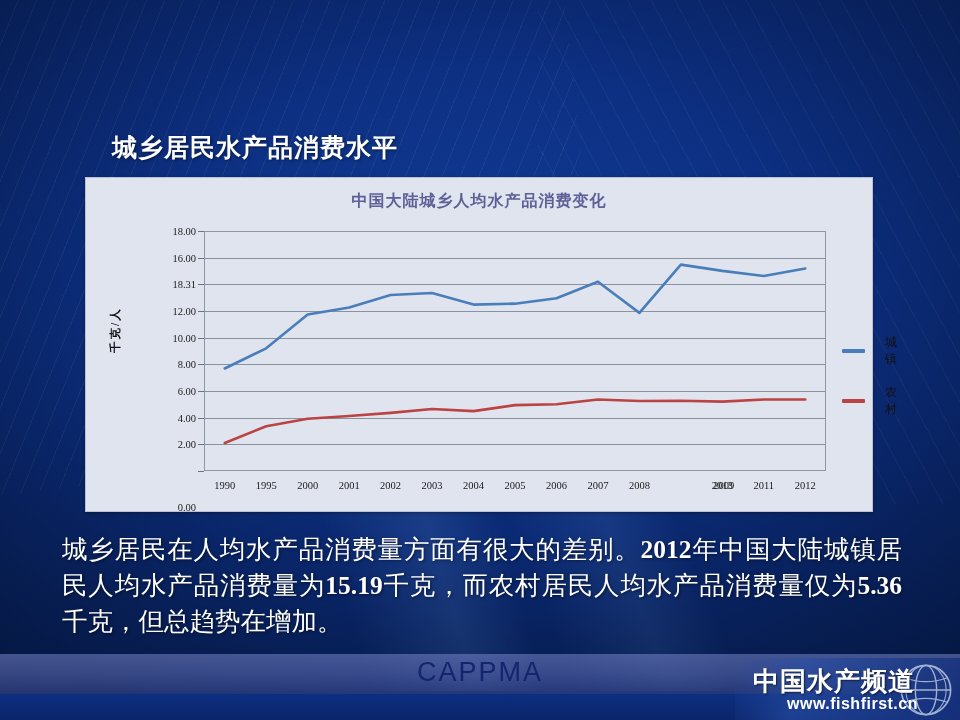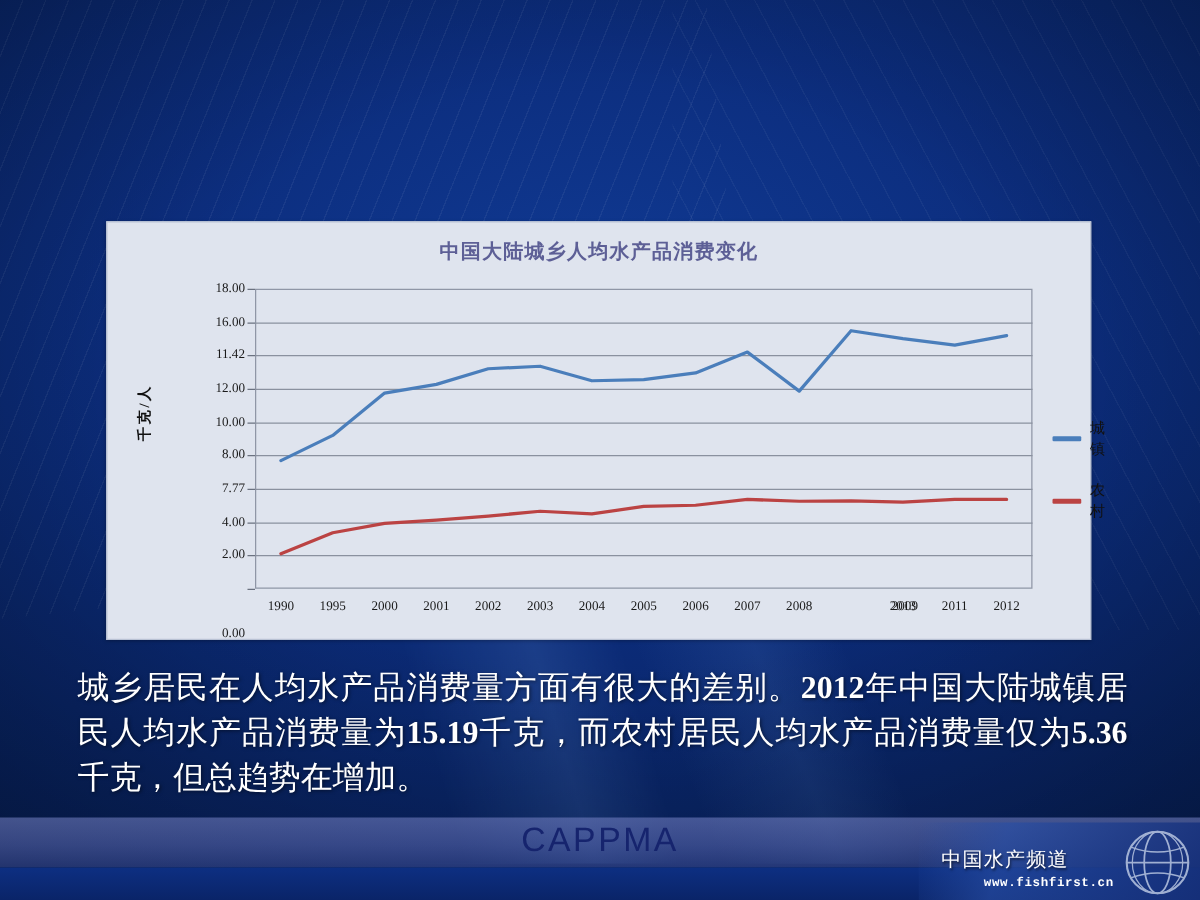--- a/index.html
+++ b/index.html
@@ -126,21 +126,21 @@
     font-family:"Liberation Serif", serif;
     white-space:nowrap;
   }
   #series-svg { position:absolute; inset:0; overflow:visible; }
 
   
   #legend {
     position:absolute; left:756px; top:156px;
     display:flex; flex-direction:column; gap:16px;
   }
-  .legend-row { display:flex; align-items:center; gap:7px; }
+  .legend-row { display:flex; align-items:center; gap:20px; }
   .legend-swatch { width:30px; height:4px; border-radius:1px; }
   .legend-text {
     font-size:12px; color:#111;
     font-family:"Liberation Serif", serif;
     letter-spacing:1px;
   }
 
   
   #body-text {
     position:absolute;
@@ -177,41 +177,42 @@
     background:linear-gradient(105deg, rgba(30,60,140,0.0) 0%, rgba(40,78,165,0.65) 30%, rgba(22,48,122,0.9) 100%);
     overflow:hidden;
   }
   #brand-globe {
     position:absolute; right:6px; bottom:2px; width:56px; height:56px;
     opacity:0.75;
   }
   #brand-name {
     position:absolute; left:18px; bottom:21px;
     font-family:"Liberation Serif", serif;
-    font-size:16px; font-weight:normal; color:#ffffff;
+    font-size:26px; font-weight:bold; color:#ffffff;
     letter-spacing:1px;
     text-shadow:1px 1px 2px rgba(0,0,0,0.6);
   }
   #brand-url {
     position:absolute; left:52px; bottom:7px;
-    font-family:Liberation Mono, monospace;
-    font-size:10px; font-weight:bold; color:#ffffff;
+    font-family:Liberation Sans, sans-serif;
+    font-size:16px; font-weight:bold; color:#ffffff;
     letter-spacing:0.5px;
     margin-top:42px;
   }
 </style>
 </head>
 <body>
 
 <div id="slide">
   <div class="bg-rays"></div>
   <div class="bg-rays2"></div>
   <div class="bg-swoosh"></div>
   <div class="bg-vignette"></div>
 
+  <h2 id="subtitle">城乡居民水产品消费水平</h2>
 
   <div id="chart-panel">
     <div id="chart-title">中国大陆城乡人均水产品消费变化</div>
     <div id="ylabel">千克/人</div>
 
     <div id="plot">
       <div id="plot-frame"></div>
       <div id="gridlines">
           <div class="gridline" style="top: 213.333px;"></div>
           <div class="gridline" style="top: 186.667px;"></div>
@@ -222,29 +223,29 @@
           <div class="gridline" style="top: 53.3333px;"></div>
           <div class="gridline" style="top: 26.6667px;"></div>
         </div>
       <div id="yticks">
           <div class="ytick-label" style="top: 240px; margin-top: 36px;">0.00</div>
           <div class="ytick-mark" style="top: 240px;"></div>
           <div class="ytick-label" style="top: 213.333px;">2.00</div>
           <div class="ytick-mark" style="top: 213.333px;"></div>
           <div class="ytick-label" style="top: 186.667px;">4.00</div>
           <div class="ytick-mark" style="top: 186.667px;"></div>
-          <div class="ytick-label" style="top: 160px;">7.77</div>
+          <div class="ytick-label" style="top: 160px;">6.00</div>
           <div class="ytick-mark" style="top: 160px;"></div>
           <div class="ytick-label" style="top: 133.333px;">8.00</div>
           <div class="ytick-mark" style="top: 133.333px;"></div>
           <div class="ytick-label" style="top: 106.667px;">10.00</div>
           <div class="ytick-mark" style="top: 106.667px;"></div>
           <div class="ytick-label" style="top: 80px;">12.00</div>
           <div class="ytick-mark" style="top: 80px;"></div>
-          <div class="ytick-label" style="top: 53.3333px;">11.42</div>
+          <div class="ytick-label" style="top: 53.3333px;">18.31</div>
           <div class="ytick-mark" style="top: 53.3333px;"></div>
           <div class="ytick-label" style="top: 26.6667px;">16.00</div>
           <div class="ytick-mark" style="top: 26.6667px;"></div>
           <div class="ytick-label" style="top: 0px;">18.00</div>
           <div class="ytick-mark" style="top: 0px;"></div>
         </div>
       <div id="xticks">
           <div class="xtick-label" style="left: 20.7333px;">1990</div>
           <div class="xtick-label" style="left: 62.2px;">1995</div>
           <div class="xtick-label" style="left: 103.667px;">2000</div>

